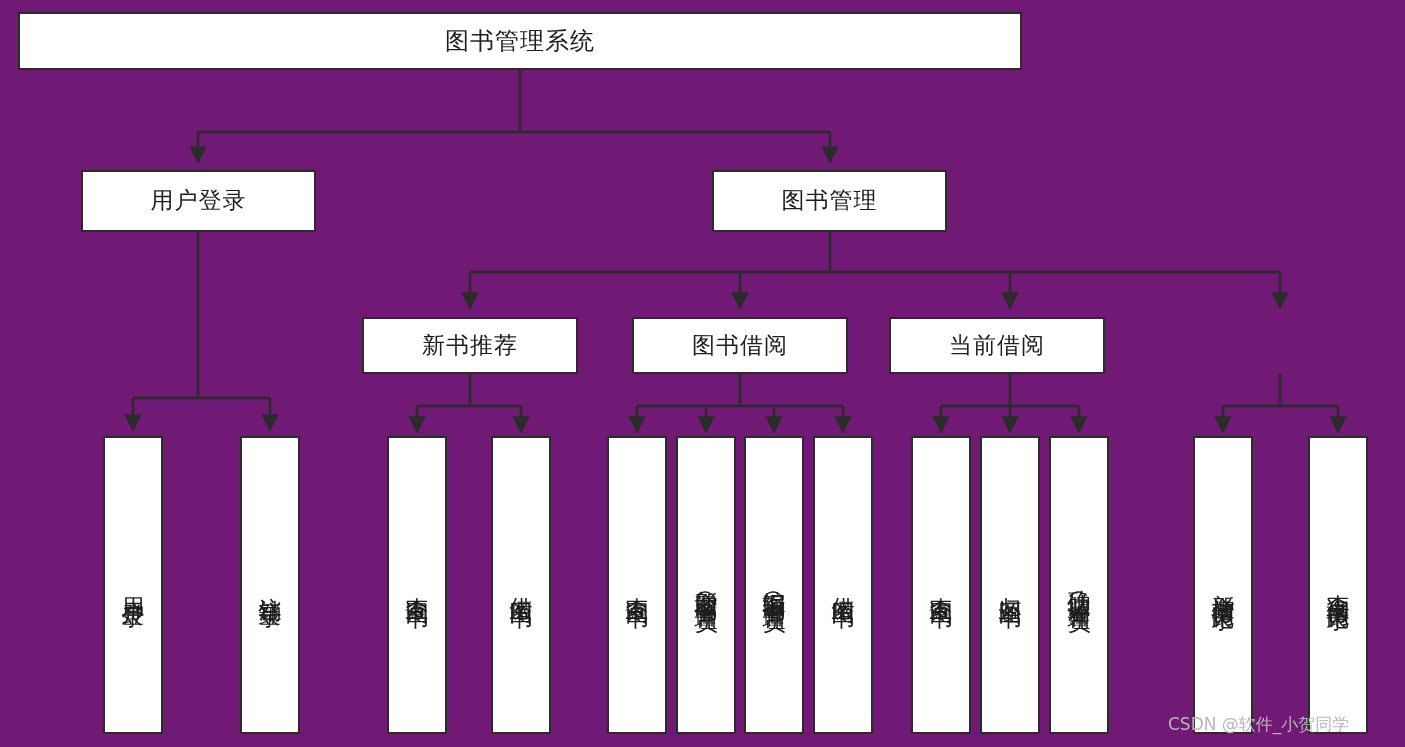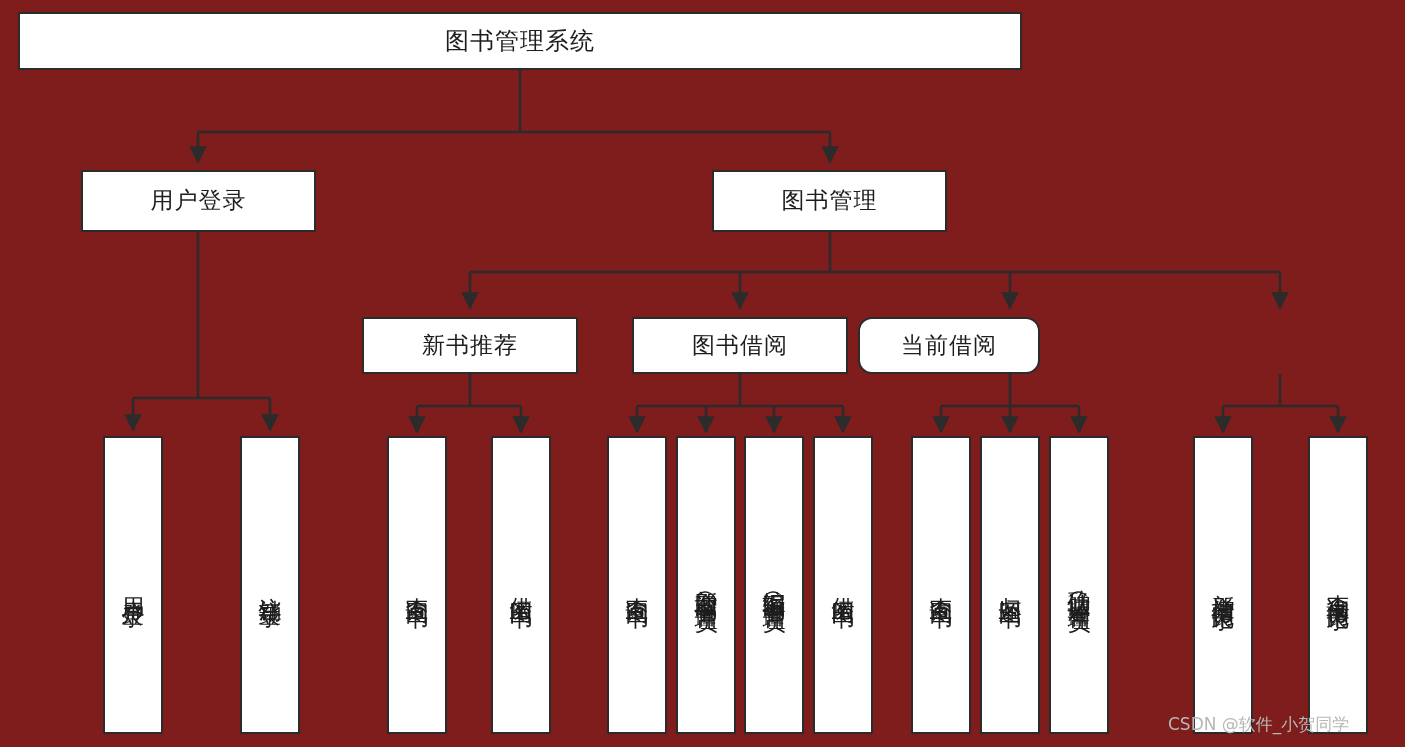--- a/index.html
+++ b/index.html
@@ -8,21 +8,21 @@
     padding: 0;
     background: #ffffff;
   }
   body {
     font-family: "DejaVu Sans", "Liberation Sans", sans-serif;
   }
   #canvas {
     position: relative;
     width: 1405px;
     height: 747px;
-    background: #7f1d1d;
+    background: #701a75;
     overflow: hidden;
   }
   svg#wires {
     position: absolute;
     left: 0;
     top: 0;
     width: 1405px;
     height: 747px;
     pointer-events: none;
   }
@@ -144,21 +144,21 @@
   </div>
 
   <div class="node horiz" style="left:362px; top:317px; width:216px; height:57px;">
     <span class="label">新书推荐</span>
   </div>
 
   <div class="node horiz" style="left:632px; top:317px; width:216px; height:57px;">
     <span class="label">图书借阅</span>
   </div>
 
-  <div class="node horiz" style="left:858px; top:317px; width:182px; height:57px;border-radius:14px;">
+  <div class="node horiz" style="left:889px; top:317px; width:216px; height:57px;">
     <span class="label">当前借阅</span>
   </div>
 
 
   <div class="node vert" style="left:103px; top:436px; width:60px; height:298px;">
     <span class="label">用户登录</span>
   </div>
 
   <div class="node vert" style="left:240px; top:436px; width:60px; height:298px;">
     <span class="label">注销登录</span>

